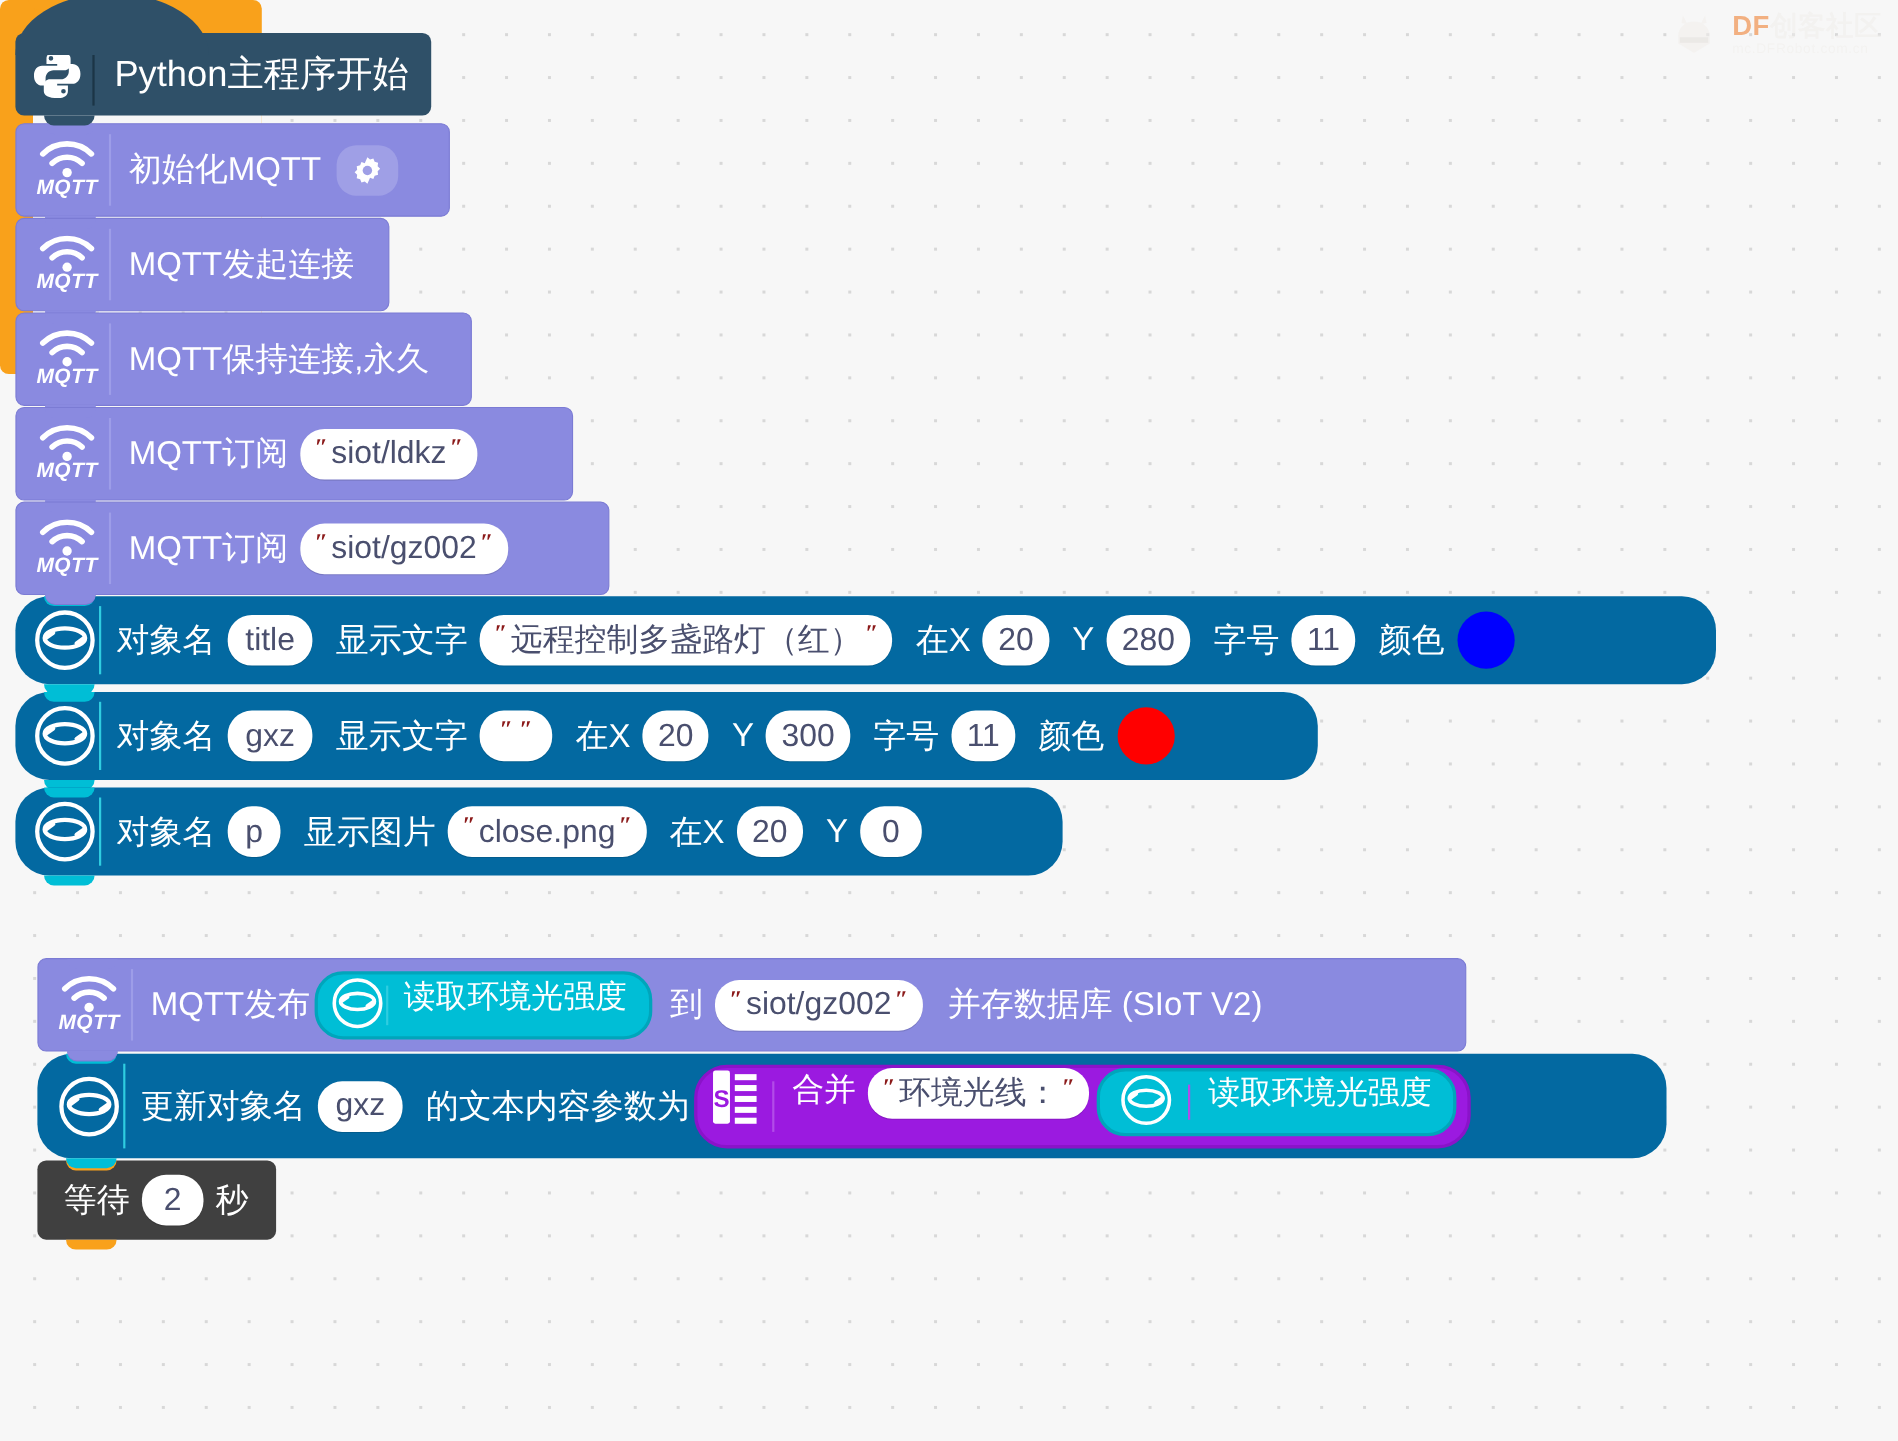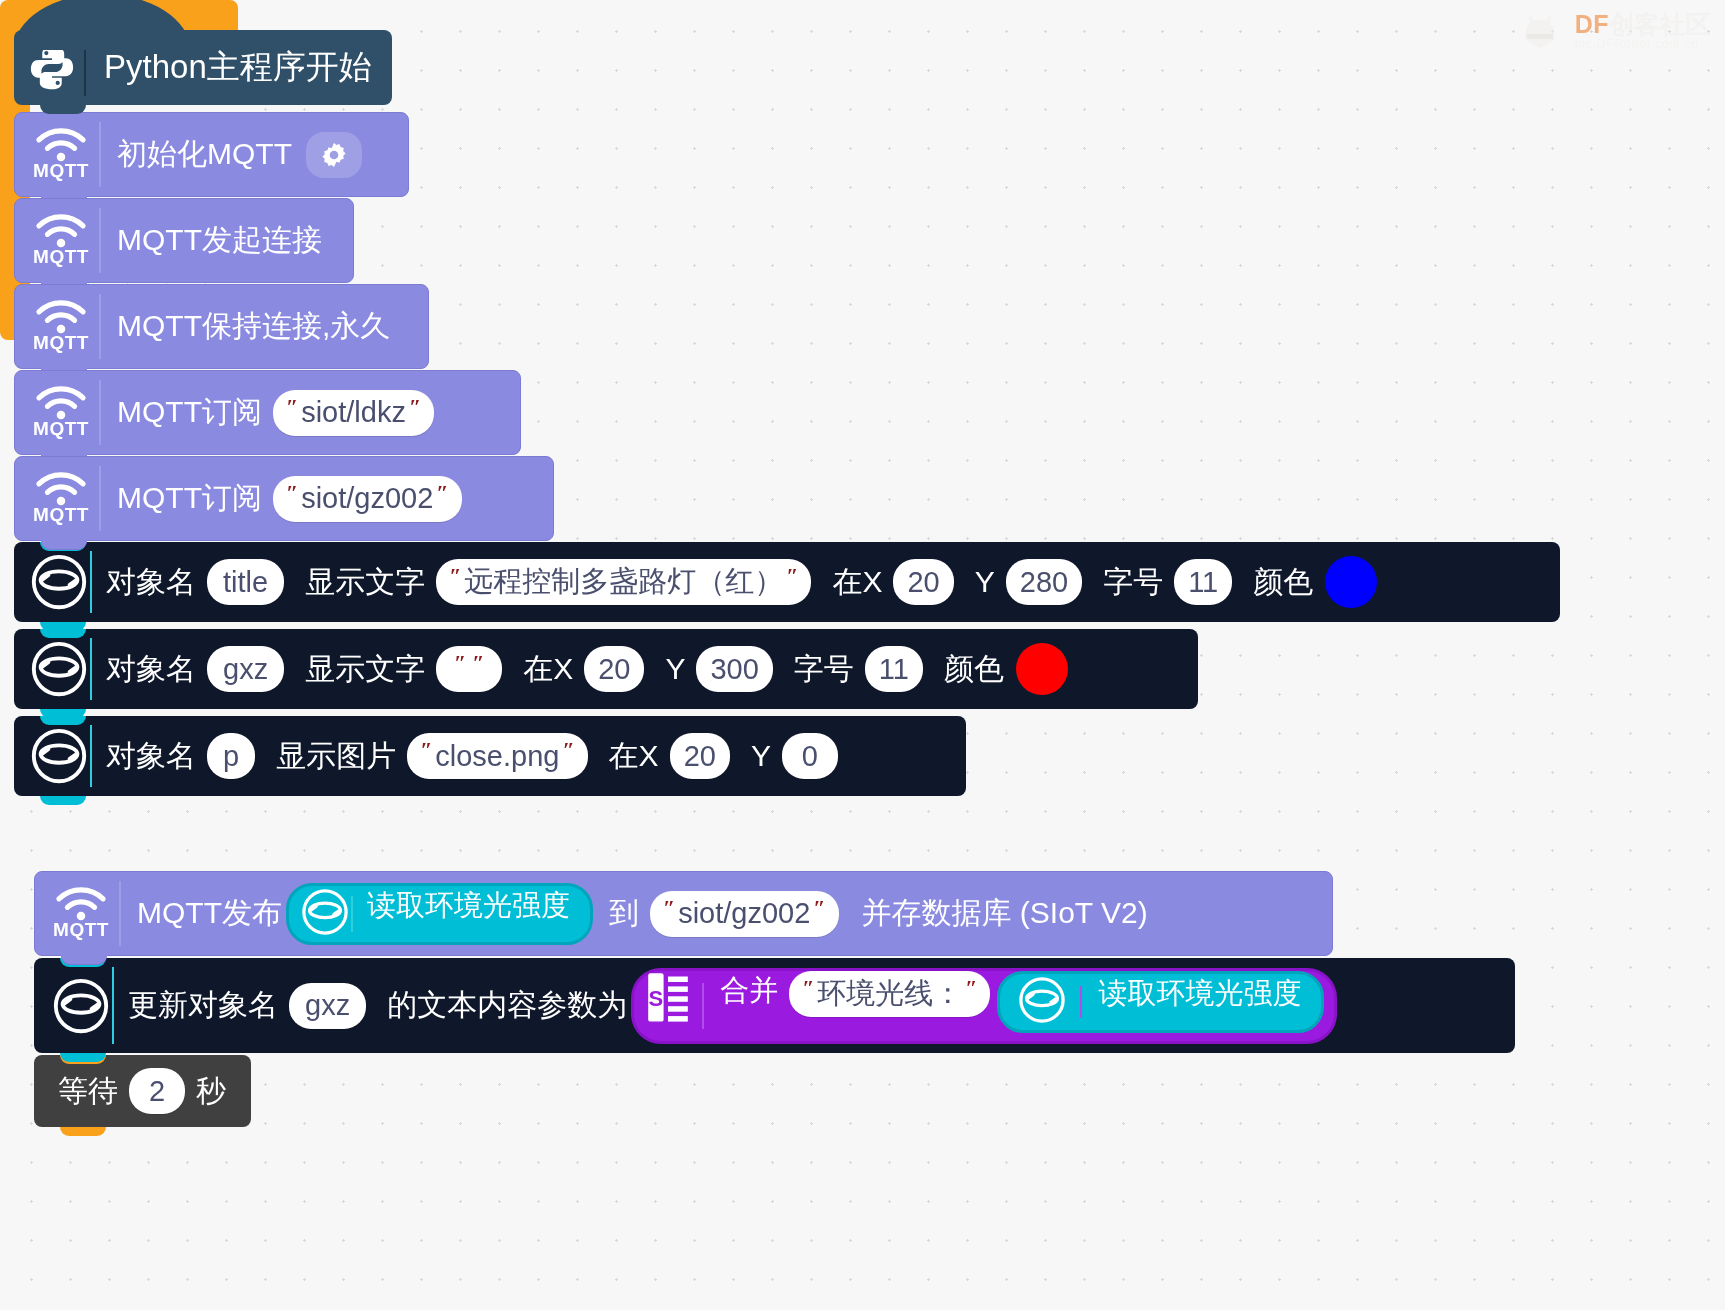--- a/index.html
+++ b/index.html
@@ -38,20 +38,21 @@
     align-items: center;
     color: #fff;
     border-radius: 8px;
     font-size: 30px;
     white-space: nowrap;
   }
   .blk .icon-cell {
     display: flex; flex-direction: column;
     align-items: center; justify-content: space-between;
     flex: none;
+    font-style: italic;
   }
   .divider {
     width: 2px; align-self: stretch;
     margin: 9px 0 9px 0;
     flex: none;
   }
   .lbl { padding: 0 4px; }
 
   
   .notch {
@@ -103,23 +104,24 @@
   }
   .mqtt-icon .wifi { width: 56px; height: 34px; }
   .mqtt-icon .mq-txt {
     font-size: 19px; font-weight: bold; letter-spacing: .5px;
     margin-top: -2px; color: #fff;
   }
   .mqtt .lbl { margin-left: 12px; }
 
   
   .cyan {
-    background: #0f172a;
+    background: #0369a1;
     height: 80px;
     z-index: 7;
+    border-radius: 31px;
   }
   .cyan .notch, .cyan .bump { background: #00bed6; }
   .cyan .divider { background: #2fcde0; }
   .disp-icon { width: 62px; margin-left: 14px; }
   .cyan .lbl { margin-left: 10px; }
 
   
   #loop-block {
     left: 14px; top: 800px;
     width: 238px; height: 340px;

